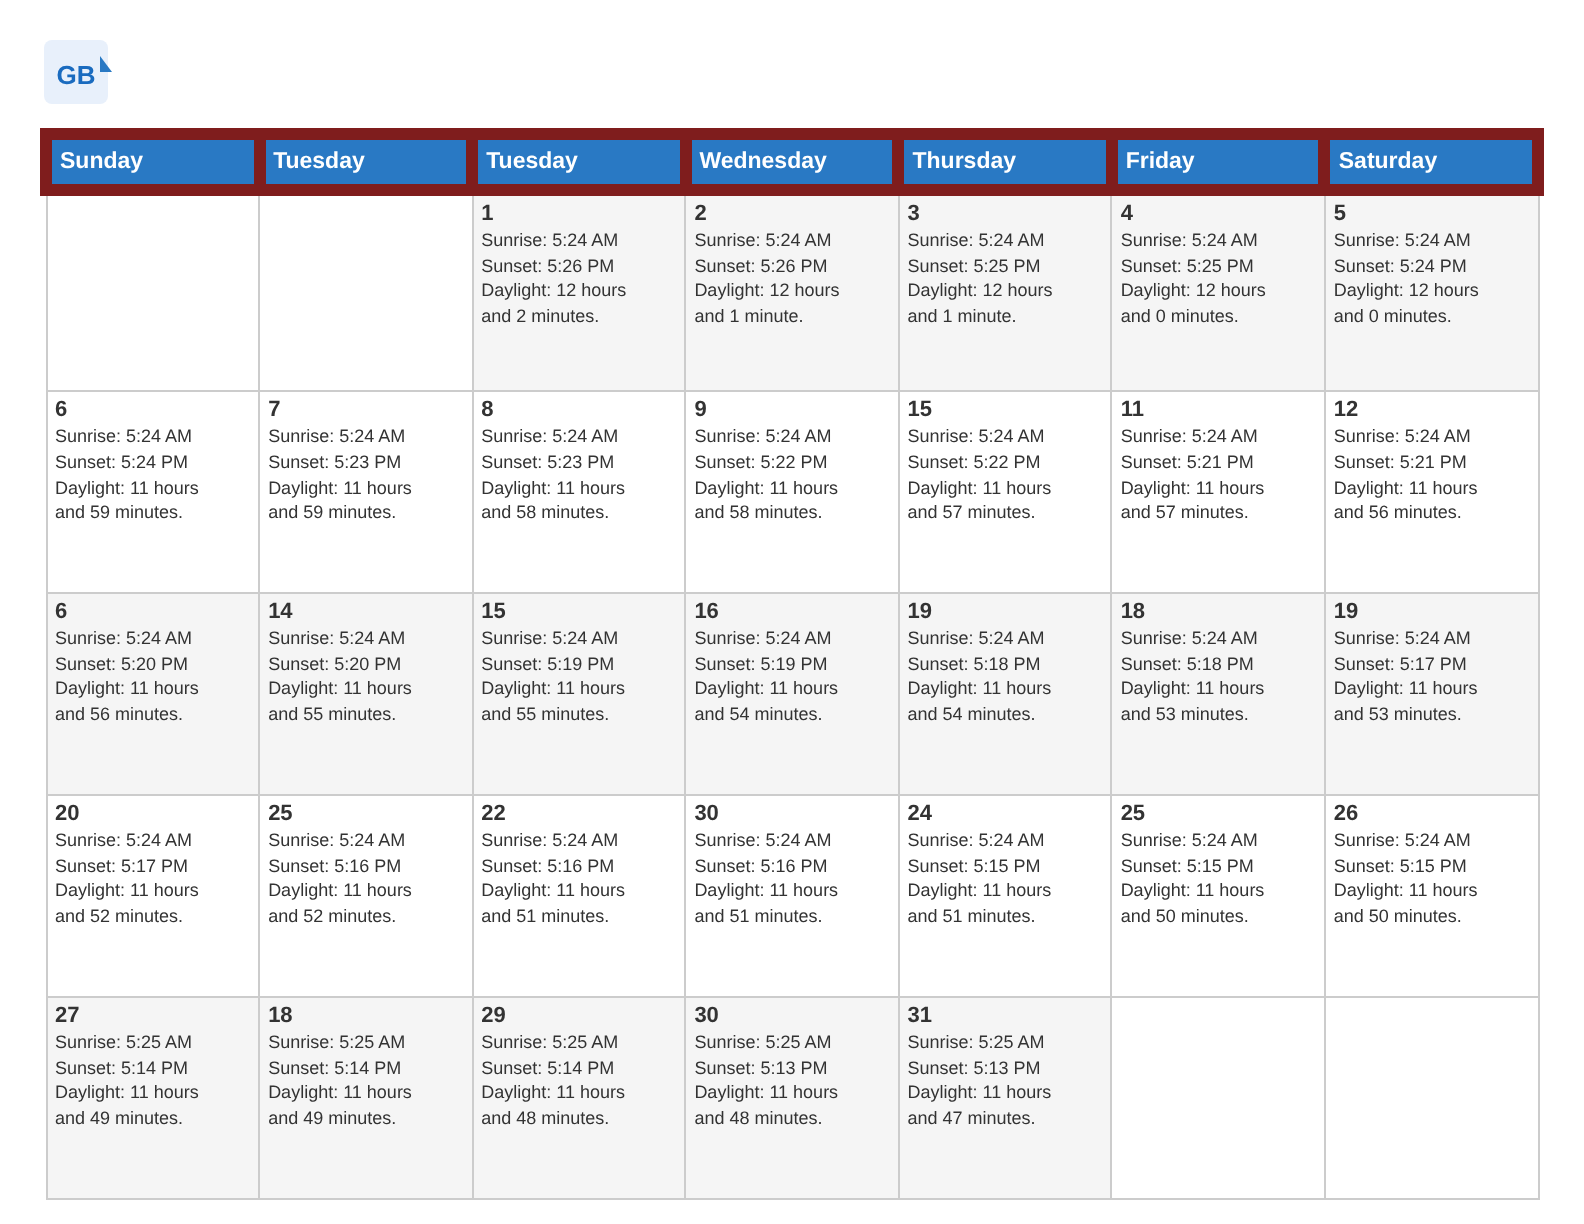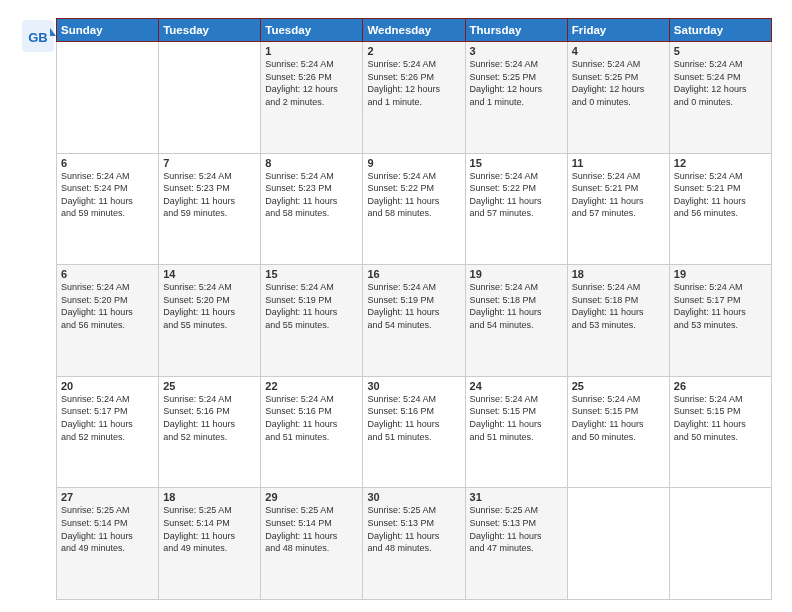--- a/index.html
+++ b/index.html
@@ -8,21 +8,21 @@
       background: #fff;
       width: 792px;
       height: 612px;
       overflow: hidden;
     }
     .page {
       width: 792px;
       height: 612px;
       padding: 18px 20px 12px 20px;
       display: flex;
-      flex-direction: row;
+      flex-direction: column;
     }
     .header {
       display: flex;
       align-items: flex-start;
       justify-content: space-between;
       margin-bottom: 10px;
     }
     .logo {
       display: flex;
       align-items: center;
@@ -46,21 +46,21 @@
       flex: 1;
       table-layout: fixed;
     }
     thead th {
       background: #2979c4;
       color: #fff;
       font-size: 11.5px;
       font-weight: bold;
       padding: 5px 4px;
       text-align: left;
-      border: 1px solid #7f1d1d;
+      border: 6px solid #7f1d1d;
     }
     tbody td {
       vertical-align: top;
       border: 1px solid #ccc;
       padding: 3px 4px;
       font-size: 9.5px;
       color: #222;
       background: #fff;
       height: 80px;
     }

